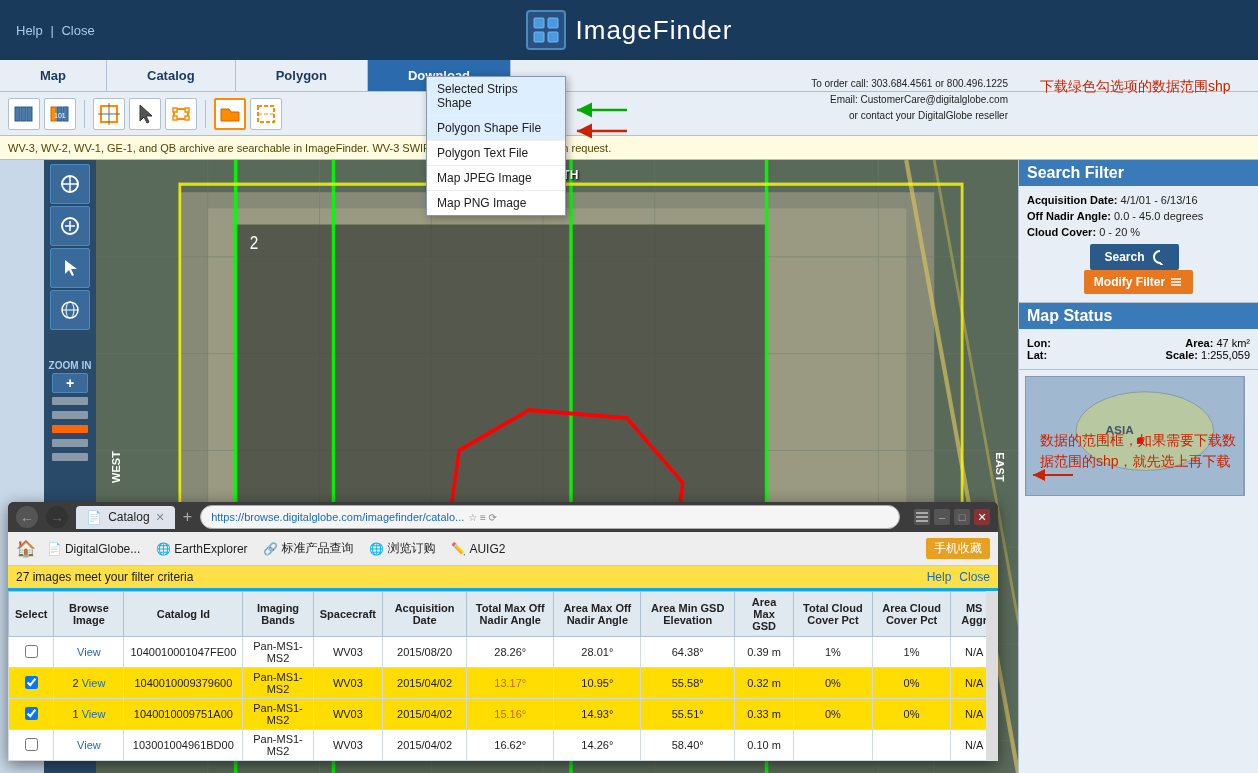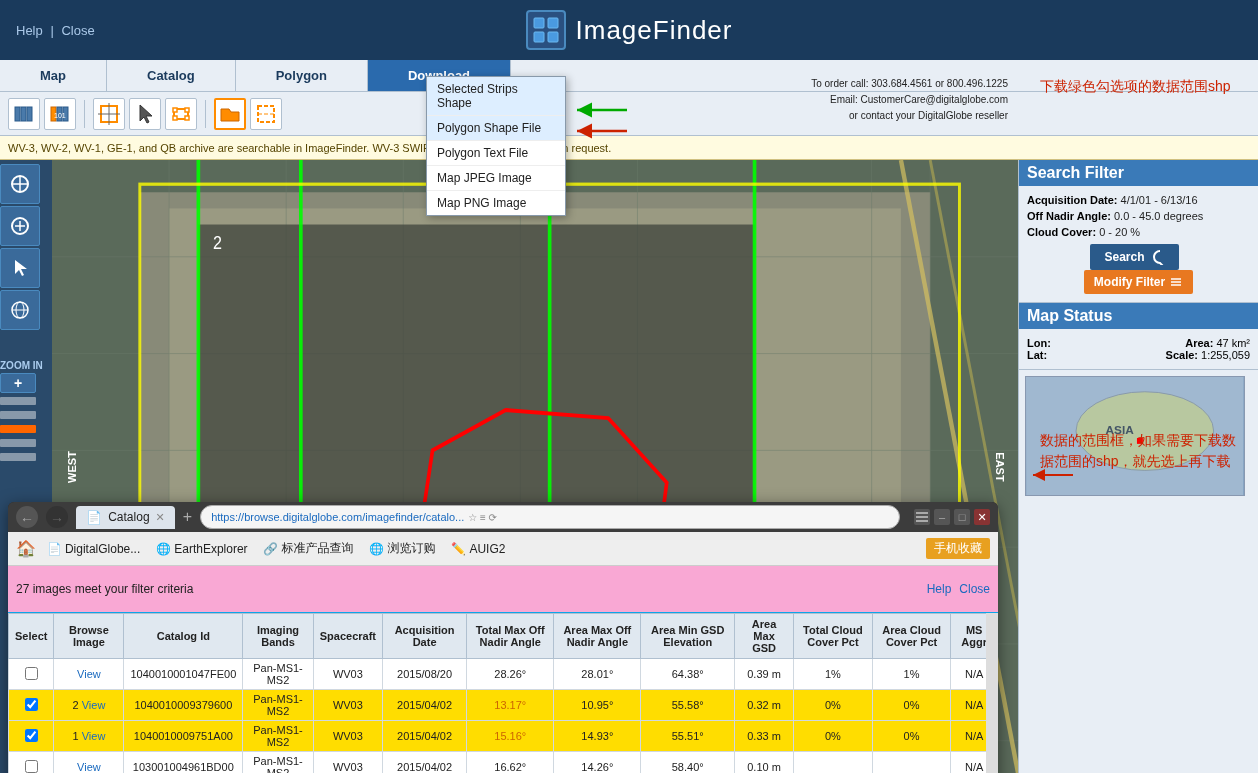--- a/index.html
+++ b/index.html
@@ -23,21 +23,21 @@
     
     .toolbar { background: #e8eef5; border-bottom: 1px solid #b0c0d0; display: flex; align-items: center; padding: 4px 8px; gap: 4px; height: 44px; }
     .tool-btn { width: 32px; height: 32px; border: 1px solid #b0c0d0; background: white; cursor: pointer; display: flex; align-items: center; justify-content: center; border-radius: 2px; }
     .tool-btn.active { border: 2px solid #ff8c00; }
     .tool-sep { width: 1px; height: 28px; background: #b0c0d0; margin: 0 4px; }
 
     
     .main-area { display: flex; height: calc(773px - 60px - 32px - 44px - 24px); }
 
     
-    .left-tools { width: 52px; background: #2a4a6a; display: flex; flex-direction: column; padding: 4px 0; gap: 2px; }
+    .left-tools { width: 52px; background: #2a4a6a; display: flex; flex-direction: column; align-items: center; padding: 4px 0; gap: 2px; margin-left: 44px; }
     .left-tool-btn { width: 40px; height: 40px; background: #3a6a9a; border: 1px solid #4a8abf; cursor: pointer; display: flex; align-items: center; justify-content: center; border-radius: 2px; color: white; font-size: 14px; }
     .zoom-label { color: #aaccee; font-size: 10px; margin-top: 6px; font-weight: bold; }
     .zoom-btn { width: 36px; height: 20px; background: #3a6a9a; border: 1px solid #4a8abf; cursor: pointer; display: flex; align-items: center; justify-content: center; color: white; font-size: 14px; font-weight: bold; border-radius: 2px; }
     .zoom-scale-bar { width: 36px; height: 8px; background: white; margin: 2px 0; border-radius: 1px; }
     .zoom-scale-bar.orange { background: #ff6600; }
     .zoom-scale-bar.gray { background: #8899aa; }
 
     
     .map-area { flex: 1; position: relative; background: #6a7a6a; overflow: hidden; }
     .north-label { position: absolute; top: 8px; left: 50%; transform: translateX(-50%); color: white; font-size: 12px; font-weight: bold; text-shadow: 1px 1px 2px #000; }
@@ -73,21 +73,21 @@
     .browser-tab-close { color: #888; cursor: pointer; font-size: 11px; }
     .browser-new-tab { color: #aaa; font-size: 16px; cursor: pointer; }
     .browser-address-bar { background: #f5f5f5; border: 1px solid #aaa; border-radius: 12px; flex: 1; height: 24px; display: flex; align-items: center; padding: 0 10px; font-size: 11px; color: #1a6abf; overflow: hidden; }
     .browser-toolbar { background: #eeeeee; border-bottom: 1px solid #ccc; display: flex; align-items: center; padding: 3px 8px; gap: 6px; height: 34px; }
     .bookmarks-bar { display: flex; align-items: center; gap: 6px; flex: 1; }
     .bmark-item { font-size: 12px; color: #222; cursor: pointer; display: flex; align-items: center; gap: 3px; padding: 2px 5px; }
     .mobile-fav { background: #e8a020; padding: 2px 8px; border-radius: 2px; color: white; font-size: 12px; cursor: pointer; margin-left: auto; }
 
     
     .catalog-table-area { background: white; overflow: hidden; }
-    .catalog-header { display: flex; justify-content: space-between; align-items: center; padding: 16px 8px; background: #f9a8d4; border-bottom: 1px solid #0ea5e9; }
+    .catalog-header { display: flex; justify-content: space-between; align-items: center; padding: 4px 8px; background: #fde047; border-bottom: 3px solid #0ea5e9; }
     .catalog-header-left { font-size: 12px; color: #222; }
     .catalog-header-right { display: flex; gap: 8px; font-size: 12px; }
     .catalog-header-right a { color: #1a6abf; cursor: pointer; text-decoration: none; }
     .catalog-table { width: 100%; border-collapse: collapse; font-size: 11px; }
     .catalog-table th { background: #e0e8f0; border: 1px solid #b0c0d0; padding: 4px 6px; text-align: center; font-weight: bold; color: #222; }
     .catalog-table td { border: 1px solid #d0d8e0; padding: 3px 6px; text-align: center; color: #222; }
     .catalog-table tr.highlighted2 { background: #ffdd00; }
     .catalog-table a { color: #1a6abf; text-decoration: none; }
     .checkbox-cell { text-align: center; }
     input[type=checkbox] { cursor: pointer; }

